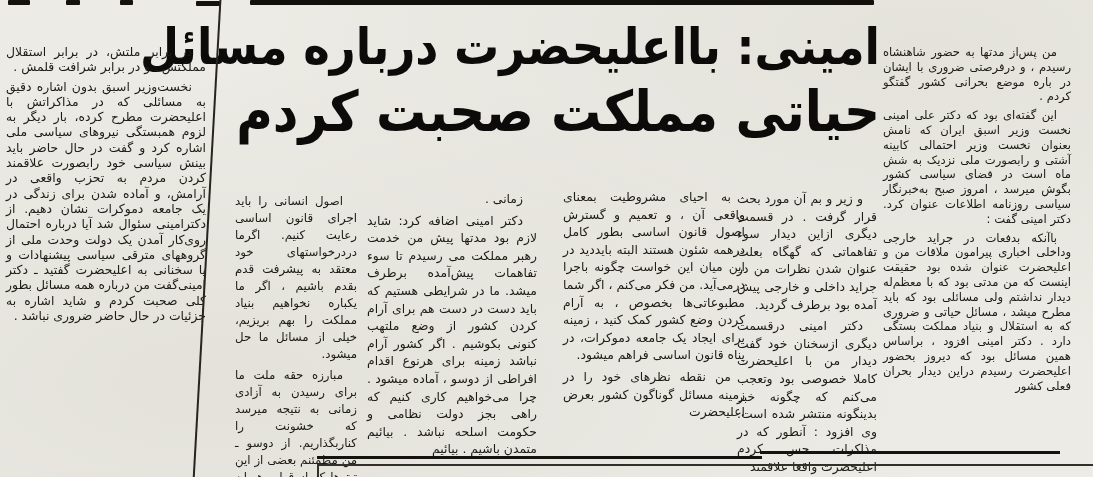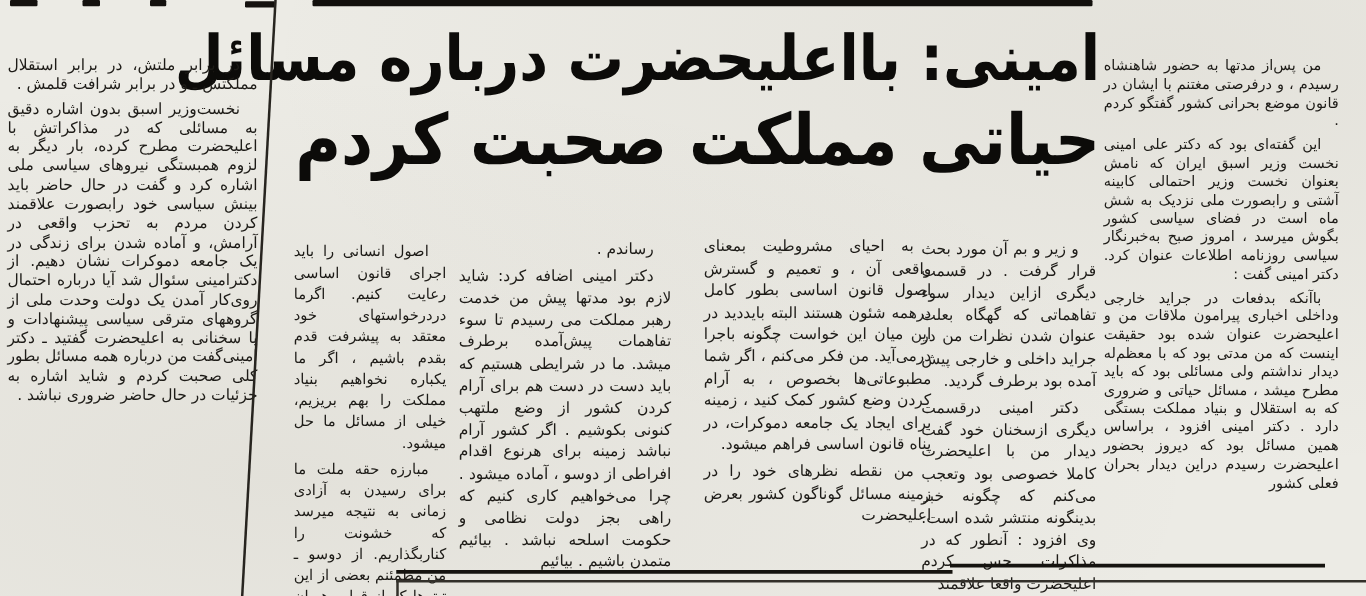--- a/index.html
+++ b/index.html
@@ -77,37 +77,37 @@
   <span class="edge-mark m3"></span>
   <span class="edge-mark m4"></span>
 
   <header class="headline">
     <span class="toprule"></span>
     <div class="hl hl1">امینی: بااعلیحضرت درباره مسائل</div>
     <div class="hl hl2">حیاتی مملکت صحبت کردم</div>
   </header>
 
   <article class="col col-right">
-    <p>من پس‌از مدتها به حضور شاهنشاه رسیدم ، و درفرصتی مغتنم با ایشان در قانون موضع بحرانی کشور گفتگو کردم .</p>
+    <p>من پس‌از مدتها به حضور شاهنشاه رسیدم ، و درفرصتی ضروری با ایشان در باره موضع بحرانی کشور گفتگو کردم .</p>
     <p>این گفته‌ای بود که دکتر علی امینی نخست وزیر اسبق ایران که نامش بعنوان نخست وزیر احتمالی کابینه آشتی و رابصورت ملی نزدیک به شش ماه است در فضای سیاسی کشور بگوش میرسد ، امروز صبح به‌خبرنگار سیاسی روزنامه اطلاعات عنوان کرد. دکتر امینی گفت :</p>
     <p>باآنکه بدفعات در جراید خارجی وداخلی اخباری پیرامون ملاقات من و اعلیحضرت عنوان شده بود حقیقت اینست که من مدتی بود که با معظم‌له دیدار نداشتم ولی مسائلی بود که باید مطرح میشد ، مسائل حیاتی و ضروری که به استقلال و بنیاد مملکت بستگی دارد . دکتر امینی افزود ، براساس همین مسائل بود که دیروز بحضور اعلیحضرت رسیدم دراین دیدار بحران فعلی کشور</p>
   </article>
 
   <article class="col col-2">
     <p>و زیر و بم آن مورد بحث قرار گرفت . در قسمت دیگری ازاین دیدار سوء تفاهماتی که گهگاه بعلت عنوان شدن نظرات من در جراید داخلی و خارجی پیش آمده بود برطرف گردید.</p>
     <p>دکتر امینی درقسمت دیگری ازسخنان خود گفت دیدار من با اعلیحضرت کاملا خصوصی بود وتعجب می‌کنم که چگونه خبر بدینگونه منتشر شده است. وی افزود : آنطور که در مذاکرات حس کردم اعلیحضرت واقعا علاقمند</p>
   </article>
 
   <article class="col col-3">
     <p>به احیای مشروطیت بمعنای واقعی آن ، و تعمیم و گسترش اصول قانون اساسی بطور کامل درهمه شئون هستند البته بایددید در این میان این خواست چگونه باجرا درمی‌آید. من فکر می‌کنم ، اگر شما مطبوعاتی‌ها بخصوص ، به آرام کردن وضع کشور کمک کنید ، زمینه برای ایجاد یک جامعه دموکرات، در پناه قانون اساسی فراهم میشود.</p>
     <p>من نقطه نظرهای خود را در زمینه مسائل گوناگون کشور بعرض اعلیحضرت</p>
   </article>
 
   <article class="col col-4">
-    <p>رساندم .</p>
+    <p>زمانی .</p>
     <p>دکتر امینی اضافه کرد: شاید لازم بود مدتها پیش من خدمت رهبر مملکت می رسیدم تا سوء تفاهمات پیش‌آمده برطرف میشد. ما در شرایطی هستیم که باید دست در دست هم برای آرام کردن کشور از وضع ملتهب کنونی بکوشیم . اگر کشور آرام نباشد زمینه برای هرنوع اقدام افراطی از دوسو ، آماده میشود . چرا می‌خواهیم کاری کنیم که راهی بجز دولت نظامی و حکومت اسلحه نباشد . بیائیم متمدن باشیم . بیائیم</p>
   </article>
 
   <article class="col col-5">
     <p>اصول انسانی را باید اجرای قانون اساسی رعایت کنیم. اگرما دردرخواستهای خود معتقد به پیشرفت قدم بقدم باشیم ، اگر ما یکباره نخواهیم بنیاد مملکت را بهم بریزیم، خیلی از مسائل ما حل میشود.</p>
     <p>مبارزه حقه ملت ما برای رسیدن به آزادی زمانی به نتیجه میرسد که خشونت را کناربگذاریم. از دوسو ـ من مطمئنم بعضی از این تیترها که از قول رهبران ملی در روزنامه‌ها عنوان میشود سخنان این رهبران نیست. روزنامه‌نگار باید به تعهدات خود پابند باشد .</p>
   </article>
 
   <article class="col col-left">
     <p class="intro">در برابر ملتش، در برابر استقلال مملکتش ـ و در برابر شرافت قلمش .</p>

